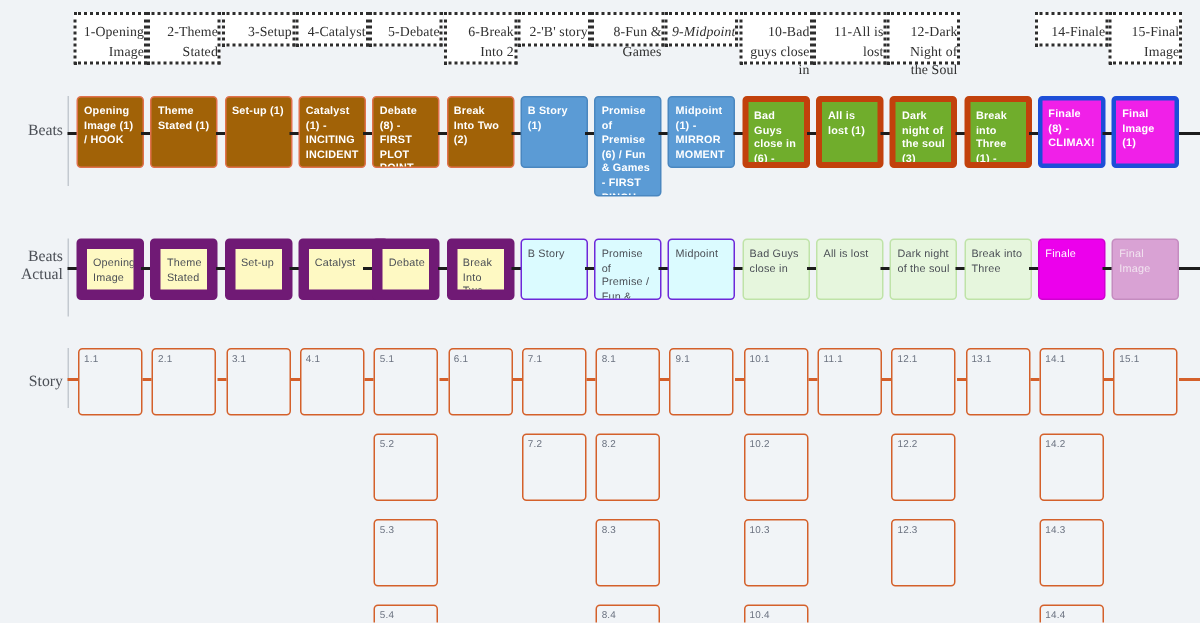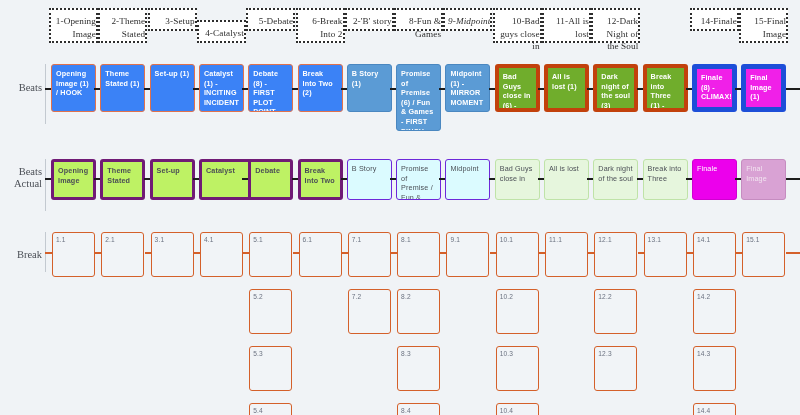--- a/index.html
+++ b/index.html
@@ -50,27 +50,27 @@
   .card {
     position: absolute;
     border-radius: 3px;
     font-size: 7.2px;
     line-height: 9.6px;
     padding: 4px 4px 2px 4px;
     overflow: hidden;
     letter-spacing: .15px;
   }
   .card.beat        { color: #ffffff; font-weight: 700; }
-  .card.beat.orange { background: #3b82f6; border: 1px solid #e0714c; }
+  .card.beat.orange { background: #a16207; border: 1px solid #e0714c; }
   .card.beat.blue   { background: #5b9bd5; border: 1px solid #4a87c0; }
   .card.beat.green  { background: #70ad2c; border: 4px solid #c2410c; }
-  .card.beat.pink   { background: #f020e8; border: 5px solid #1d4ed8; }
+  .card.beat.pink   { background: #f020e8; border: 3px solid #1d4ed8; }
 
   .card.actual        { color: #4b4f56; font-weight: 400; }
-  .card.actual.orange { background: #bef264; border: 3px solid #701a75; font-weight: bold; }
+  .card.actual.orange { background: #fef9c3; border: 7px solid #701a75; }
   .card.actual.blue   { background: #dbfbff; border: 1px solid #6d28d9; }
   .card.actual.green  { background: #e6f6dd; border: 1px solid #bfe3a8; }
   .card.actual.pink   { background: #ec00ec; border: 1px solid #d000d0; color:#fff; }
   .card.actual.violet { background: #d9a2d4; border: 1px solid #c58cc0; color:#f2e4f0; }
 
   .card.scene {
     background: #f1f4f7;
     border: 1.6px solid #d4602a;
     color: #6b7280;
     font-size: 6.6px;
@@ -88,21 +88,21 @@
     height: 1.6px;
     background: #d4602a;
   }
 </style>
 </head>
 <body>
 
 <div id="board">
     <div class="row-label" style="top: 82px;">Beats</div>
     <div class="row-label" style="top: 166px;">Beats<br>Actual</div>
-    <div class="row-label" style="top: 249px;">Break</div>
+    <div class="row-label" style="top: 249px;">Story</div>
     <div class="gutter-rule" style="top: 64px; height: 60px;"></div>
     <div class="gutter-rule" style="top: 159px; height: 52px;"></div>
     <div class="gutter-rule" style="top: 232px; height: 40px;"></div>
     <div class="hdr" style="left: 49px; top: 8px; width: 49px; height: 35px;">1-Opening Image</div>
     <div class="conn" style="left: 45px; width: 7px; top: 88px;"></div>
     <div class="card beat orange" style="left: 51px; top: 64px; width: 45px; height: 48px;">Opening Image (1) / HOOK</div>
     <div class="conn" style="left: 45px; width: 7px; top: 178px;"></div>
     <div class="card actual orange" style="left: 51px; top: 159px; width: 45px; height: 41px;">Opening Image</div>
     <div class="card scene" style="left: 52px; top: 232px; width: 43px; height: 45px;">1.1</div>
     <div class="conn scene-conn" style="left: 45px; width: 7px; top: 252px;"></div>
@@ -113,21 +113,21 @@
     <div class="card actual orange" style="left: 100.3px; top: 159px; width: 45px; height: 41px;">Theme Stated</div>
     <div class="card scene" style="left: 101.3px; top: 232px; width: 43px; height: 45px;">2.1</div>
     <div class="conn scene-conn" style="left: 95.3px; width: 6px; top: 252px;"></div>
     <div class="hdr" style="left: 147.6px; top: 8px; width: 49px; height: 22.5px;">3-Setup</div>
     <div class="conn" style="left: 143.6px; width: 7px; top: 88px;"></div>
     <div class="card beat orange" style="left: 149.6px; top: 64px; width: 45px; height: 48px;">Set-up (1)</div>
     <div class="conn" style="left: 143.6px; width: 7px; top: 178px;"></div>
     <div class="card actual orange" style="left: 149.6px; top: 159px; width: 45px; height: 41px;">Set-up</div>
     <div class="card scene" style="left: 150.6px; top: 232px; width: 43px; height: 45px;">3.1</div>
     <div class="conn scene-conn" style="left: 144.6px; width: 6px; top: 252px;"></div>
-    <div class="hdr" style="left: 196.9px; top: 20px; width: 49px; height: 22.5px;">4-Catalyst</div>
+    <div class="hdr" style="left: 196.9px; top: 8px; width: 49px; height: 22.5px;">4-Catalyst</div>
     <div class="conn" style="left: 192.9px; width: 7px; top: 88px;"></div>
     <div class="card beat orange" style="left: 198.9px; top: 64px; width: 45px; height: 48px;">Catalyst (1) - INCITING INCIDENT</div>
     <div class="conn" style="left: 192.9px; width: 7px; top: 178px;"></div>
     <div class="card actual orange" style="left: 198.9px; top: 159px; width: 60px; height: 41px;">Catalyst</div>
     <div class="card scene" style="left: 199.9px; top: 232px; width: 43px; height: 45px;">4.1</div>
     <div class="conn scene-conn" style="left: 193.9px; width: 6px; top: 252px;"></div>
     <div class="hdr" style="left: 246.2px; top: 8px; width: 49px; height: 22.5px;">5-Debate</div>
     <div class="conn" style="left: 242.2px; width: 7px; top: 88px;"></div>
     <div class="card beat orange" style="left: 248.2px; top: 64px; width: 45px; height: 48px;">Debate (8) - FIRST PLOT POINT</div>
     <div class="conn" style="left: 242.2px; width: 7px; top: 178px;"></div>

